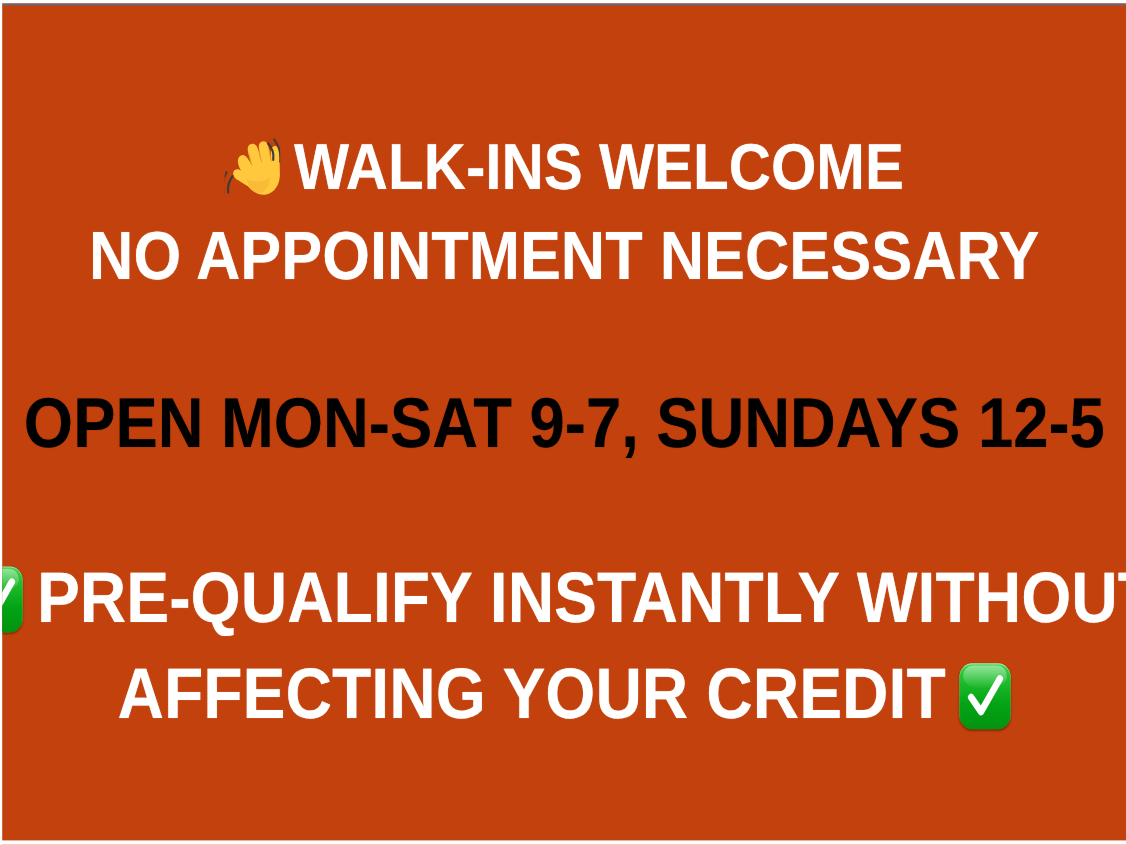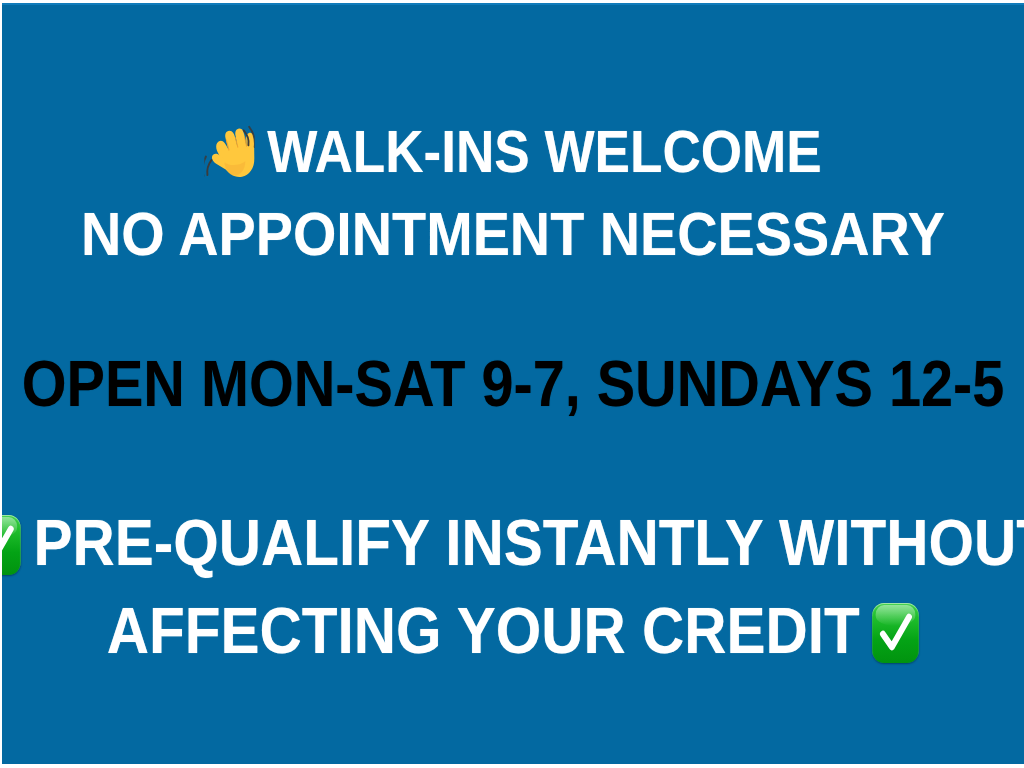--- a/index.html
+++ b/index.html
@@ -109,21 +109,21 @@
     width: 100%;
     height: 100%;
     display: block;
   }
 
   .line-text { display: inline-block; }
 </style>
 </head>
 <body>
 
-<div id="poster" style="background: #0369a1;">
+<div id="poster" style="background: #c2410c;">
 
   <div class="line white-text" id="line-1" style="color: rgb(255, 255, 255);">
 
     <span class="emoji-wave" role="img" aria-label="waving hand">
       <svg viewBox="0 0 64 66" xmlns="http://www.w3.org/2000/svg">
         <g transform="rotate(-16 34 36)">
 
           <path d="M20 30 C17 22 19 16 24 15 C29 14 31 19 33 27
                    L33 14 C33 9 36 6 40 7 C44 8 45 12 45 16
                    L45 27 L46 15 C46 10 49 7 53 8 C57 9 57 13 57 17

